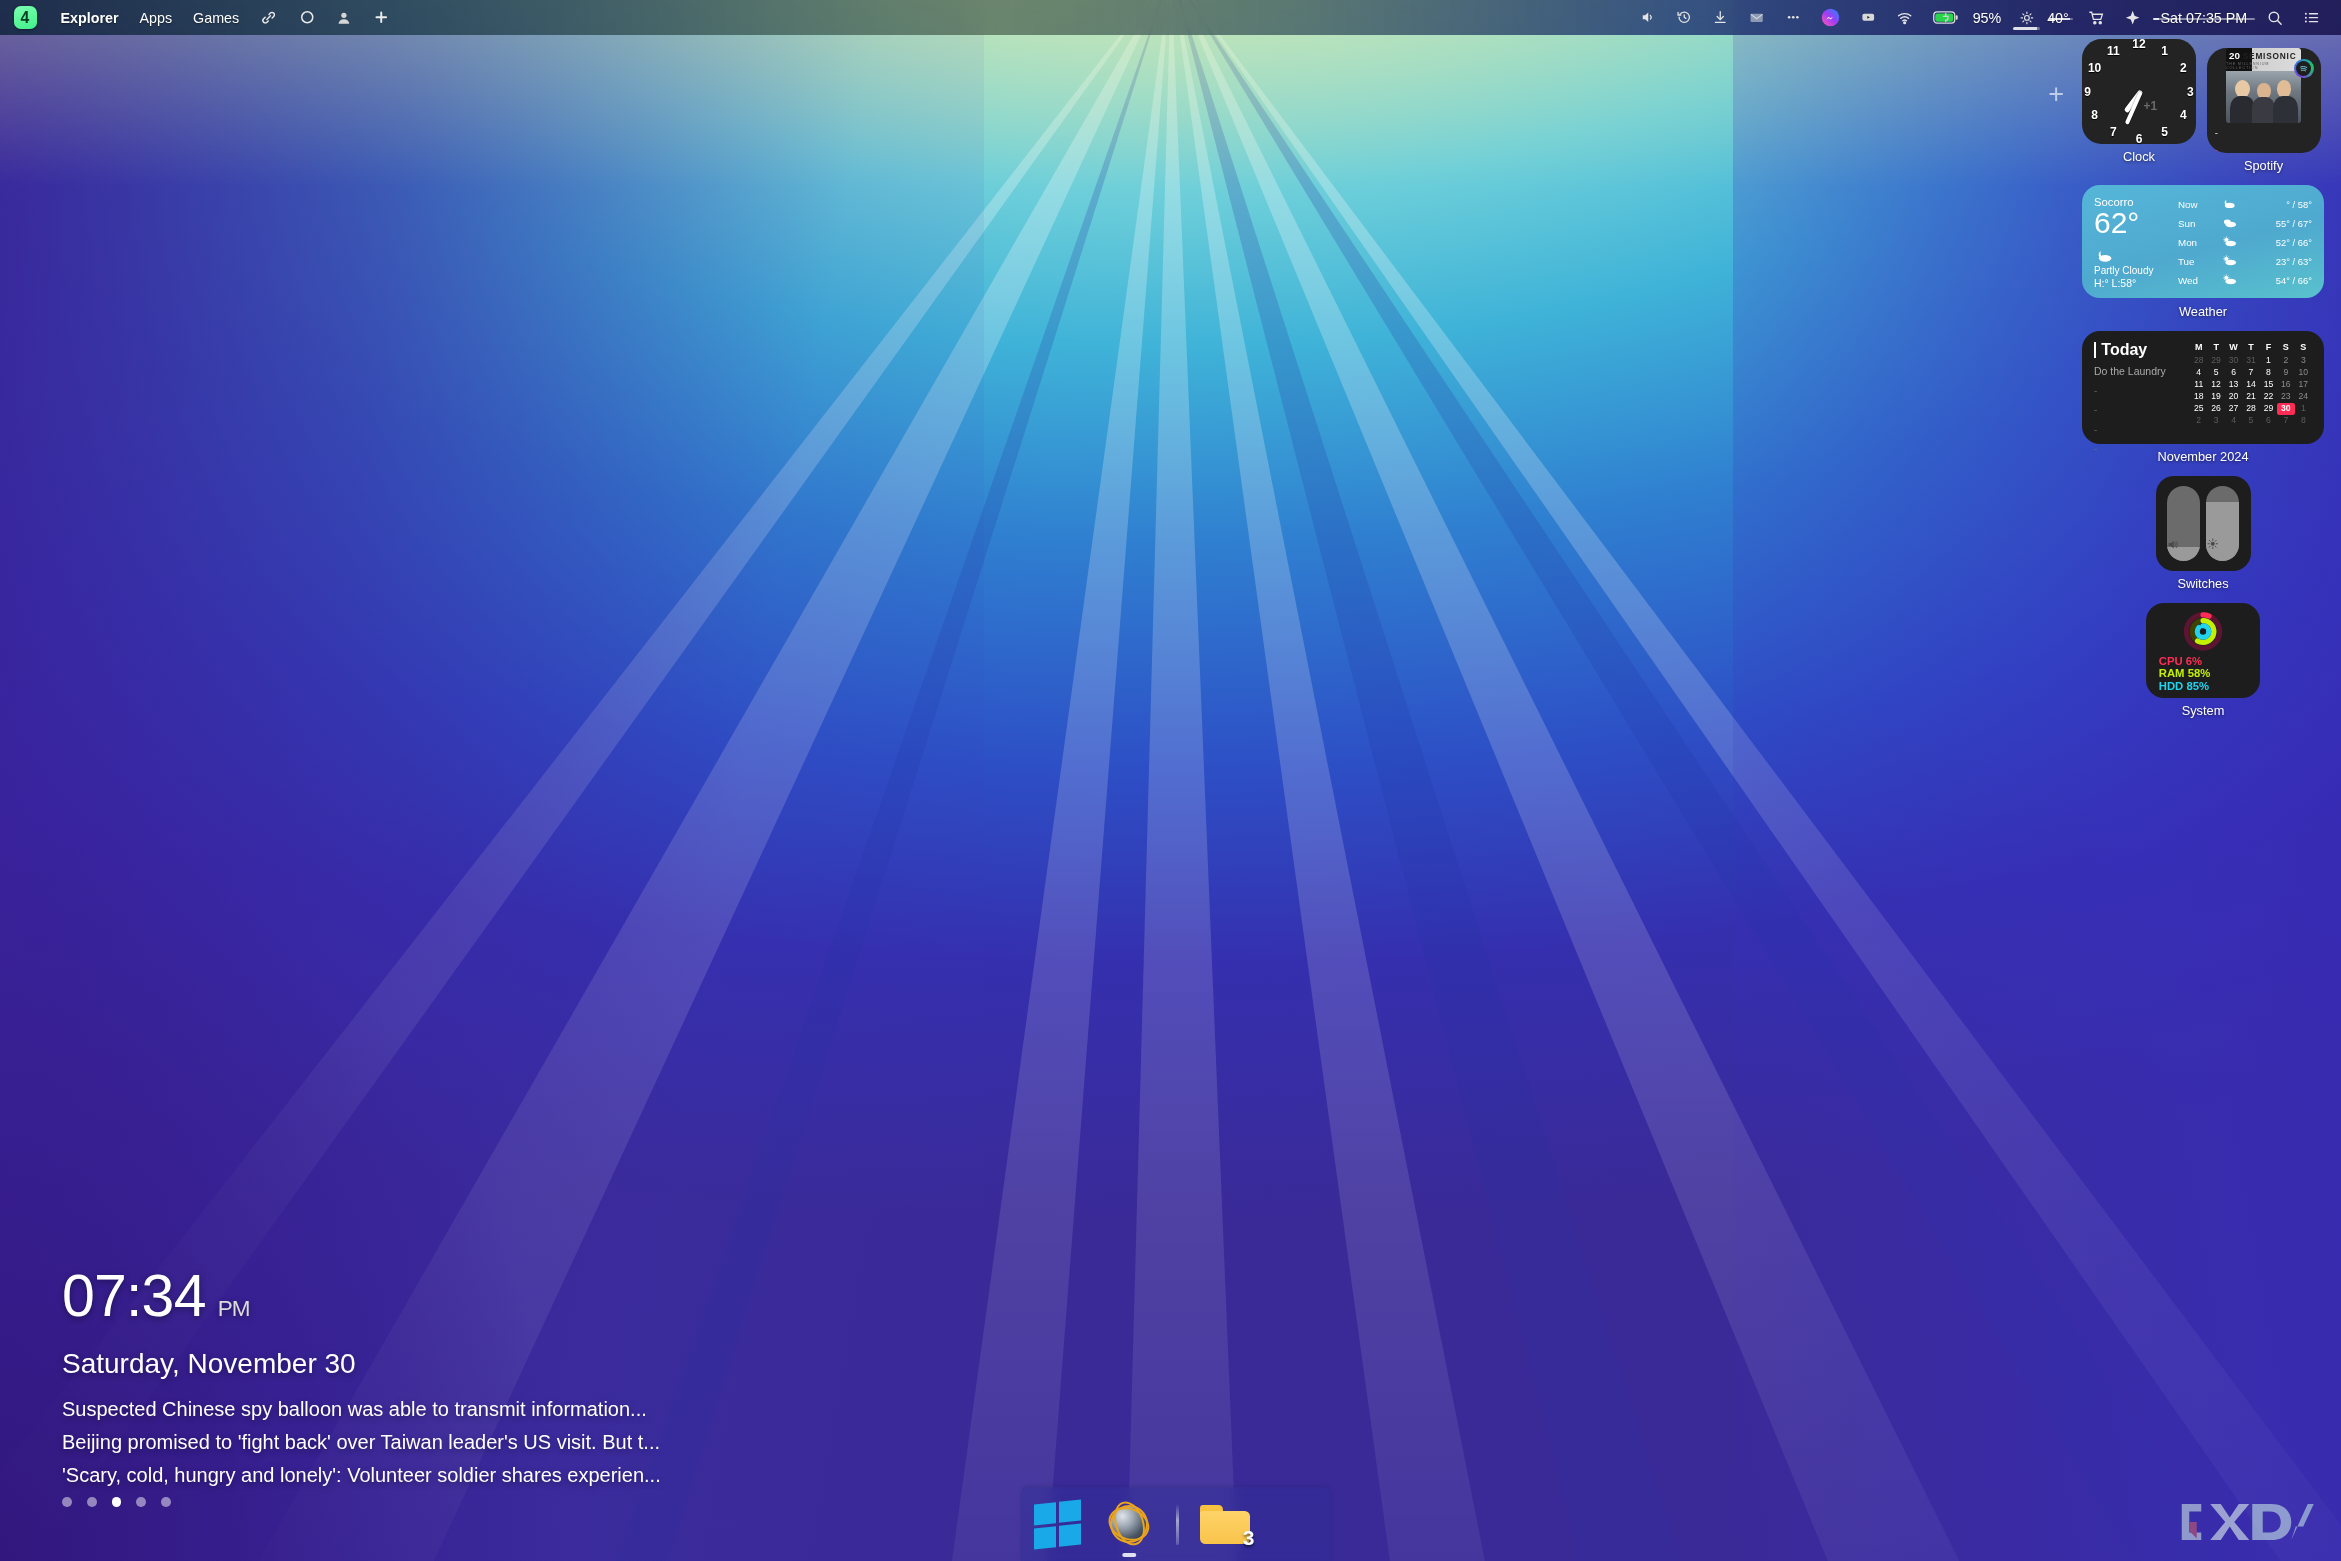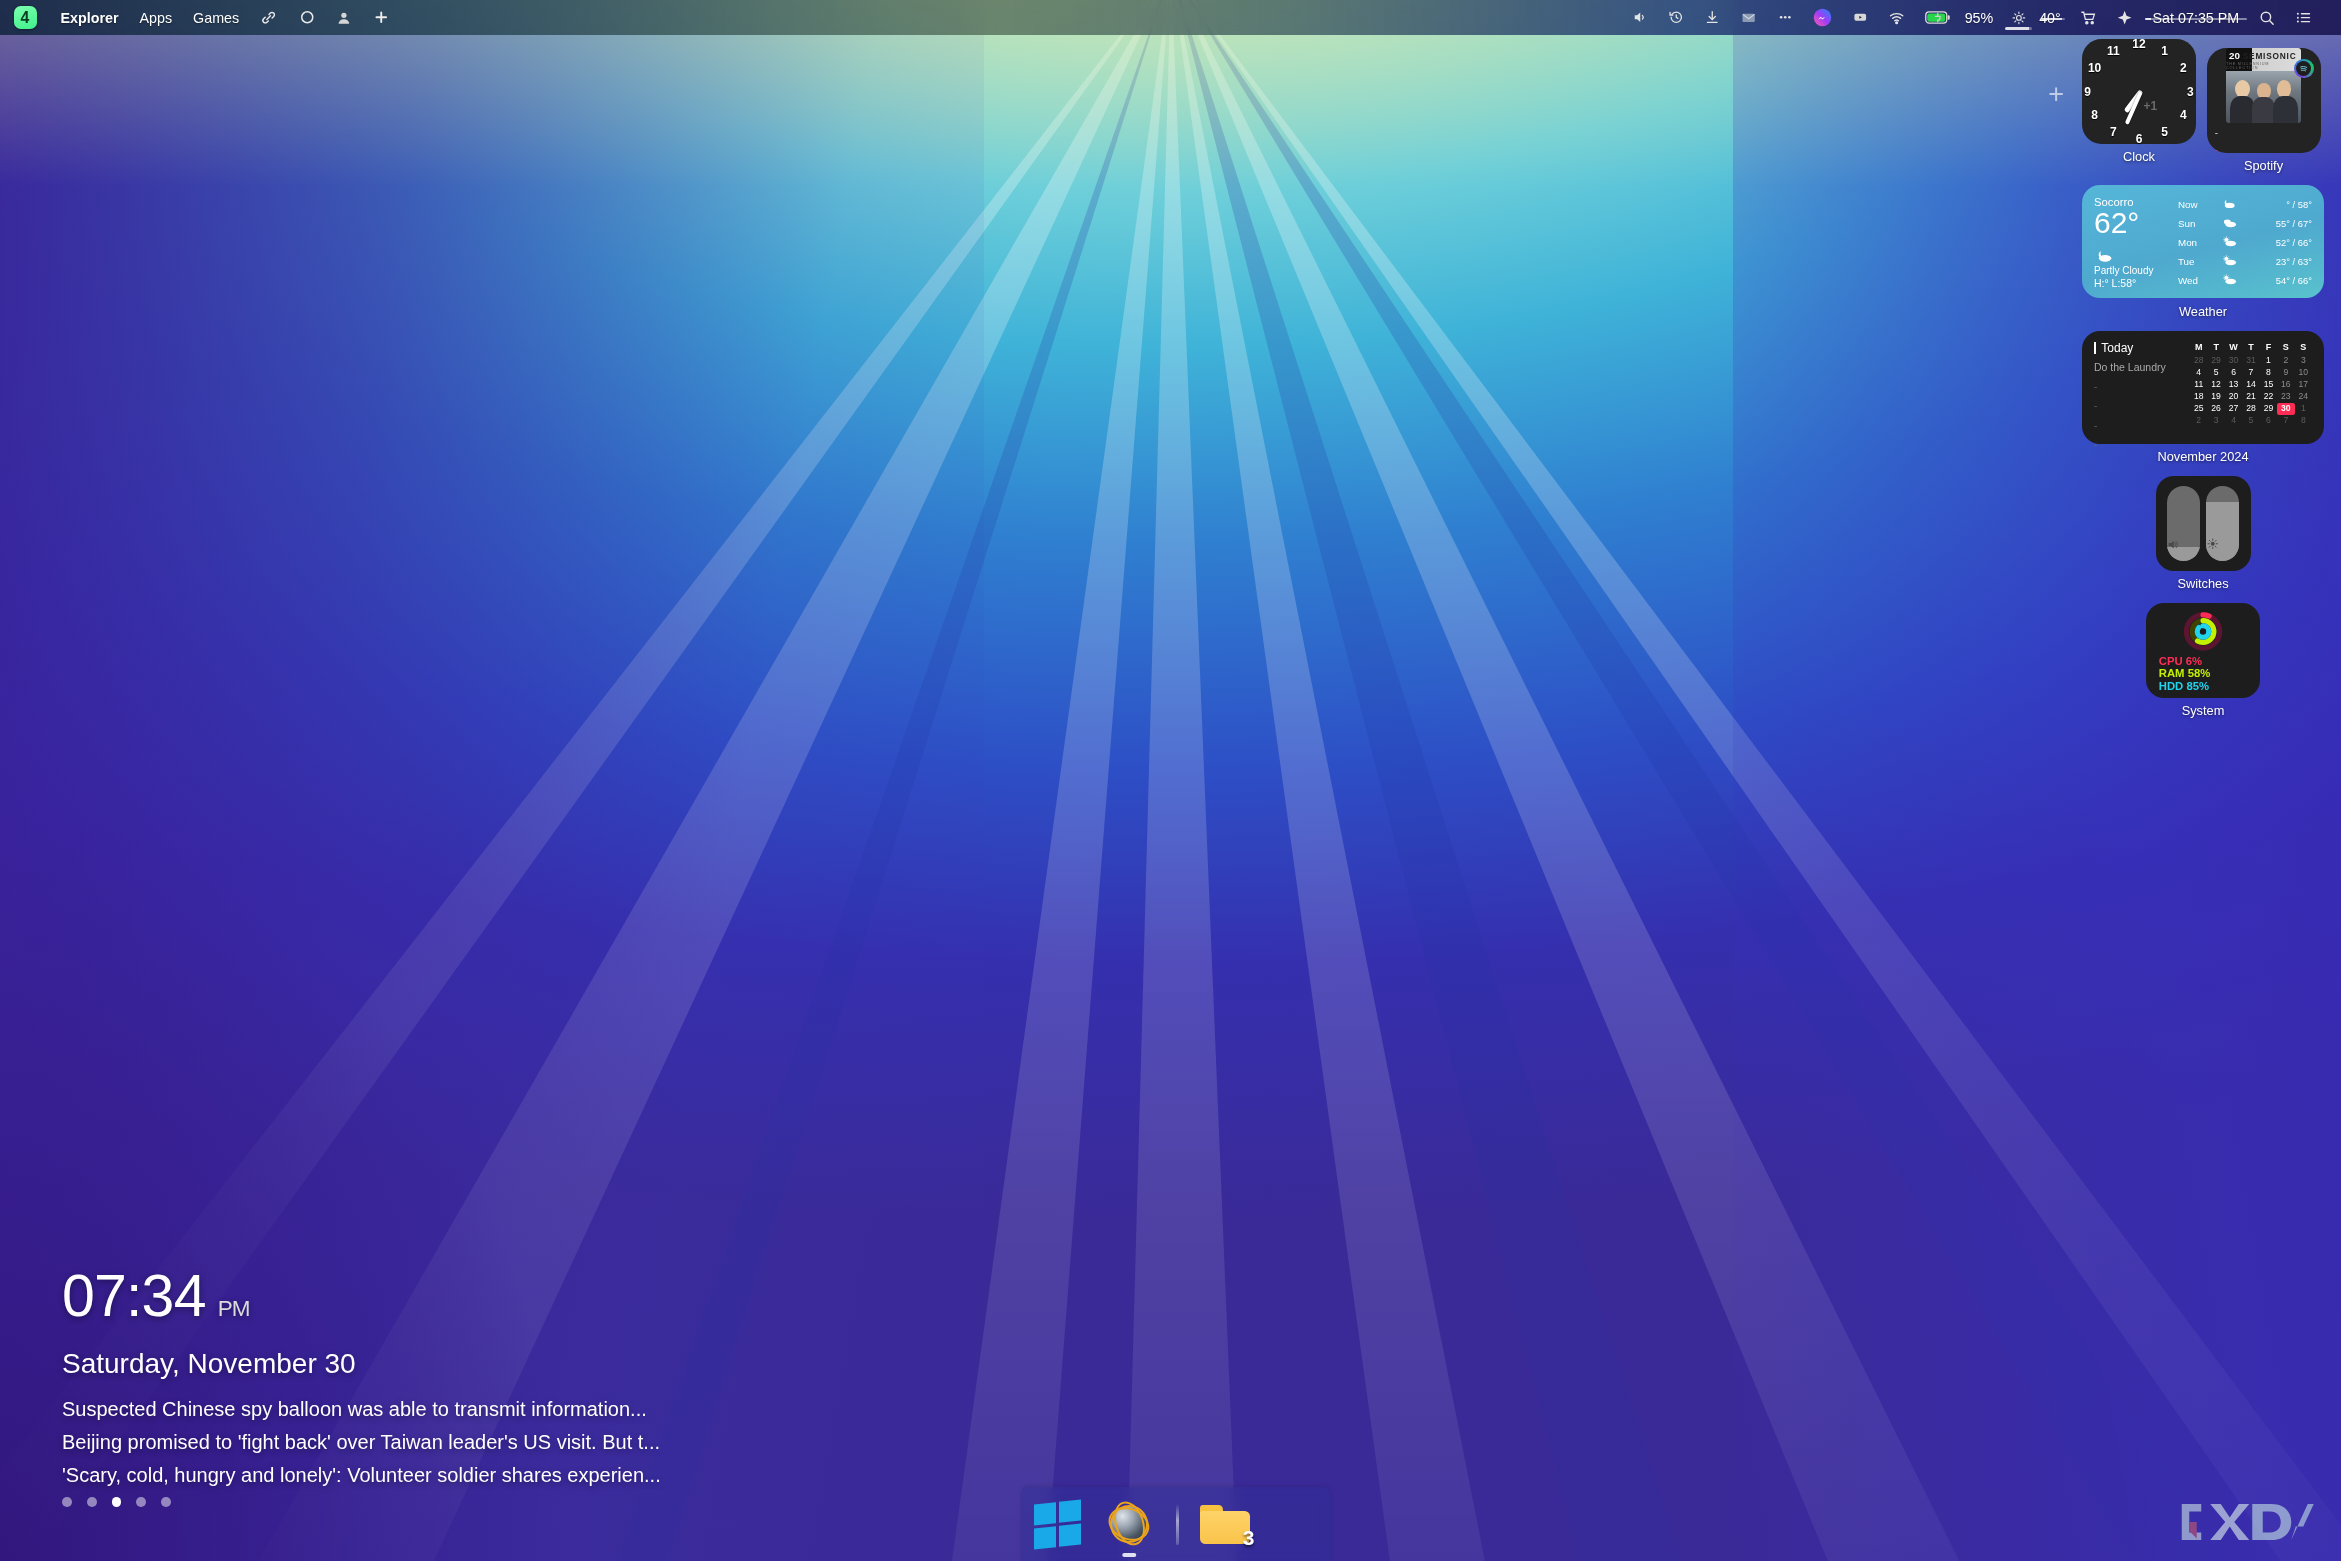--- a/index.html
+++ b/index.html
@@ -46,21 +46,21 @@
     background: linear-gradient(160deg,#7dffb0,#3ff08a);
     color:#0a3d1f; font-weight:bold; font-size:15.8px;
     display:flex; align-items:center; justify-content:center;
     box-shadow: 0 0.8px 2.3px rgba(0,0,0,0.4);
     margin-right: 13.5px;
   }
   .mb-item { padding:0 10.5px; height:35px; display:flex; align-items:center; white-space:nowrap;
              text-shadow: 0 0.8px 1.5px rgba(0,0,0,0.45); font-size:14.3px;}
   .mb-item.bold { font-weight:bold; }
   .mb-icon { padding:0 10.5px; height:35px; display:flex; align-items:center; justify-content:center; }
-  .mb-right { margin-left:auto; display:flex; align-items:center; padding-right:20px; }
+  .mb-right { margin-left:auto; display:flex; align-items:center; padding-right:12px; }
   .mb-right .mb-icon { padding:0 9.8px; }
   .mb-text { font-size:14.3px; text-shadow:0 0.8px 1.5px rgba(0,0,0,0.45); white-space:nowrap; }
   .slider-under { position:relative; }
   .slider-under::after { content:""; position:absolute; left:6px; right:6px; bottom:5.3px; height:2.3px;
      background: rgba(255,255,255,0.55); border-radius:1.5px; }
   .slider-under.brightness::after { left:4.5px; right:4.5px; background: linear-gradient(90deg, rgba(255,255,255,0.85) 0%, rgba(255,255,255,0.85) 88%, rgba(255,255,255,0.35) 88%); }
   .slider-under.clockbar::after { left:1.5px; right:1.5px; background: linear-gradient(90deg, rgba(255,255,255,0.9) 0%, rgba(255,255,255,0.9) 6%, rgba(255,255,255,0.45) 6%); }
 
   
   .widget-col { position:absolute; right:18px; top:39px; width:242px; z-index:20; }
@@ -110,21 +110,21 @@
   .wx-hl { font-size:10.5px; line-height:1.2; }
   .wx-right { flex:1; display:flex; flex-direction:column; justify-content:space-between; padding:2.3px 0 1.5px 0;}
   .wx-row { display:flex; align-items:center; font-size:9.8px; }
   .wx-day { width:35px; }
   .wx-ico { width:31.5px; display:flex; justify-content:center; }
   .wx-range { flex:1; text-align:right; font-size:9.4px; white-space:nowrap; }
 
   
   .cal-card { background:#1d1d1d; border-radius:18px; padding:11.3px 12px; display:flex; height:113px; }
   .cal-left { width:96px; color:#fff; }
-  .cal-today { font-size:12px; font-weight:normal; border-left:2.3px solid #fff; padding-left:5.3px; line-height:1;}
+  .cal-today { font-size:16px; font-weight:bold; border-left:2.3px solid #fff; padding-left:5.3px; line-height:1;}
   .cal-task { font-size:10.5px; color:#a9a9a9; margin-top:6.8px; }
   .cal-dash { font-size:9.8px; color:#6c6c6c; margin-top:8.3px; }
   .cal-grid { flex:1; display:grid; grid-template-columns:repeat(7,1fr); gap:0.8px 0;
      font-size:8.6px; text-align:center; color:#fff; align-content:start;}
   .cal-grid .hd { font-weight:bold; font-size:9px; padding-bottom:2.3px;}
   .cal-grid .dim { color:#5c5c5c; }
   .cal-grid .wk { color:#8d8d8d; }
   .cal-grid .cur { background:#ff2d55; border-radius:2.3px; color:#fff; font-weight:bold; }
   .cal-cell { line-height:11.3px; }
 

